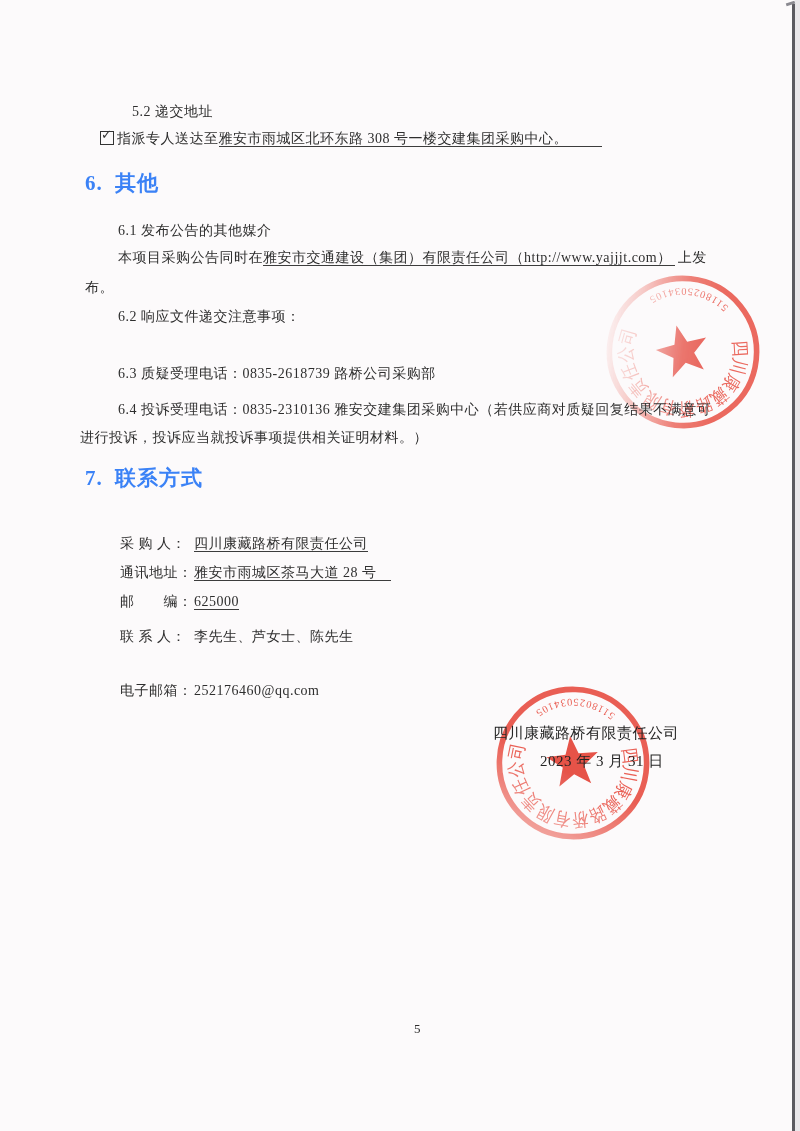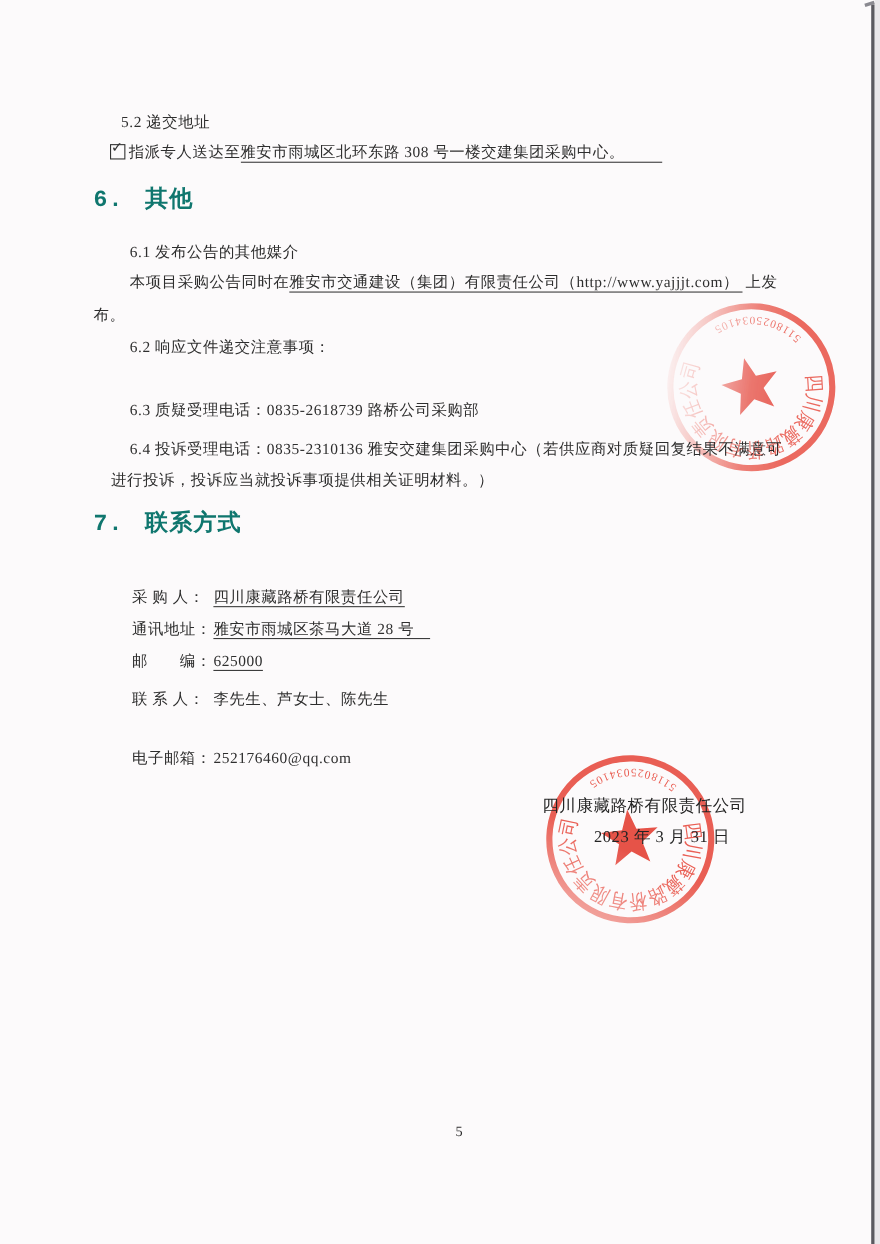--- a/index.html
+++ b/index.html
@@ -2,21 +2,21 @@
 <html><head>
 <meta charset="utf-8">
 <style>
   html,body{margin:0;padding:0;background:#efefef;}
   .page{
     position:relative;width:800px;height:1131px;margin:0 auto;
     background:#fcfafb;overflow:hidden;
     font-family:"Liberation Serif",serif;color:#2e2e2e;
   }
   .t{position:absolute;white-space:nowrap;line-height:1.15;font-size:14px;letter-spacing:0.5px;}
-  .h{font-family:Liberation Mono, monospace;font-weight:bold;font-size:21px;letter-spacing:1px;word-spacing:6px;color:#0f766e;}
+  .h{font-family:Liberation Serif, serif;font-weight:bold;font-size:21px;letter-spacing:1px;word-spacing:6px;color:#3b82f6;}
   .u{border-bottom:1.2px solid #3c3c3c;}
   .pad34{padding-right:34px;margin-top:16px;}
   .pad14{padding-right:14px;}
   .pad4{padding-right:3px;margin-right:3px;}
   .checkbox{
     display:inline-block;width:12px;height:12px;border:1.5px solid #333;
     margin-right:3px;vertical-align:-2px;position:relative;
   }
   .checkbox .check{
     position:absolute;left:0px;top:-4px;font-size:13px;color:#333;
@@ -85,41 +85,41 @@
           <textPath href="#ringB" startOffset="50%" text-anchor="middle">四川康藏路桥有限责任公司</textPath>
         </text>
         <text font-size="13" fill="#ea4a3d" letter-spacing="2">
           <textPath href="#numB" startOffset="50%" text-anchor="middle">5118025034105</textPath>
         </text>
       </g>
       <polygon points="100,66 108.2,88.7 132.3,89.5 113.3,104.3 120,127.5 100,114 80,127.5 86.7,104.3 67.7,89.5 91.8,88.7" fill="#e63c30" transform="rotate(-6 100 100)"></polygon>
     </svg>
   </div>
 
-  <div class="t" style="left:110px;top:104px">5.2 递交地址</div>
+  <div class="t" style="left:132px;top:104px">5.2 递交地址</div>
 
   <div class="t" style="left:100px;top:131px">
     <span class="checkbox"><span class="check">✓</span></span><span>指派专人送达至</span><span class="u pad34">雅安市雨城区北环东路 308 号一楼交建集团采购中心。</span>
   </div>
 
   <div class="t h" style="left:85px;top:171px">6. 其他</div>
 
   <div class="t" style="left:118px;top:223px">6.1 发布公告的其他媒介</div>
 
   <div class="t" style="left:118px;top:250px">
     <span>本项目采购公告同时在</span><span class="u pad4">雅安市交通建设（集团）有限责任公司（http://www.yajjjt.com）</span><span>上发</span>
   </div>
   <div class="t" style="left:85px;top:280px">布。</div>
 
   <div class="t" style="left:118px;top:309px">6.2 响应文件递交注意事项：</div>
 
   <div class="t" style="left:118px;top:366px">6.3 质疑受理电话：0835-2618739 路桥公司采购部</div>
 
   <div class="t" style="left:118px;top:402px">6.4 投诉受理电话：0835-2310136 雅安交建集团采购中心（若供应商对质疑回复结果不满意可</div>
-  <div class="t" style="left:101px;top:430px">进行投诉，投诉应当就投诉事项提供相关证明材料。）</div>
+  <div class="t" style="left:80px;top:430px">进行投诉，投诉应当就投诉事项提供相关证明材料。）</div>
 
   <div class="t h" style="left:85px;top:466px">7. 联系方式</div>
 
   <div class="t" style="left:120px;top:508px">
     <span class="row-label">采 购 人：</span><span class="u">四川康藏路桥有限责任公司</span>
   </div>
   <div class="t" style="left:120px;top:537px">
     <span class="row-label">通讯地址：</span><span class="u pad14">雅安市雨城区茶马大道 28 号</span>
   </div>
   <div class="t" style="left:120px;top:566px">

